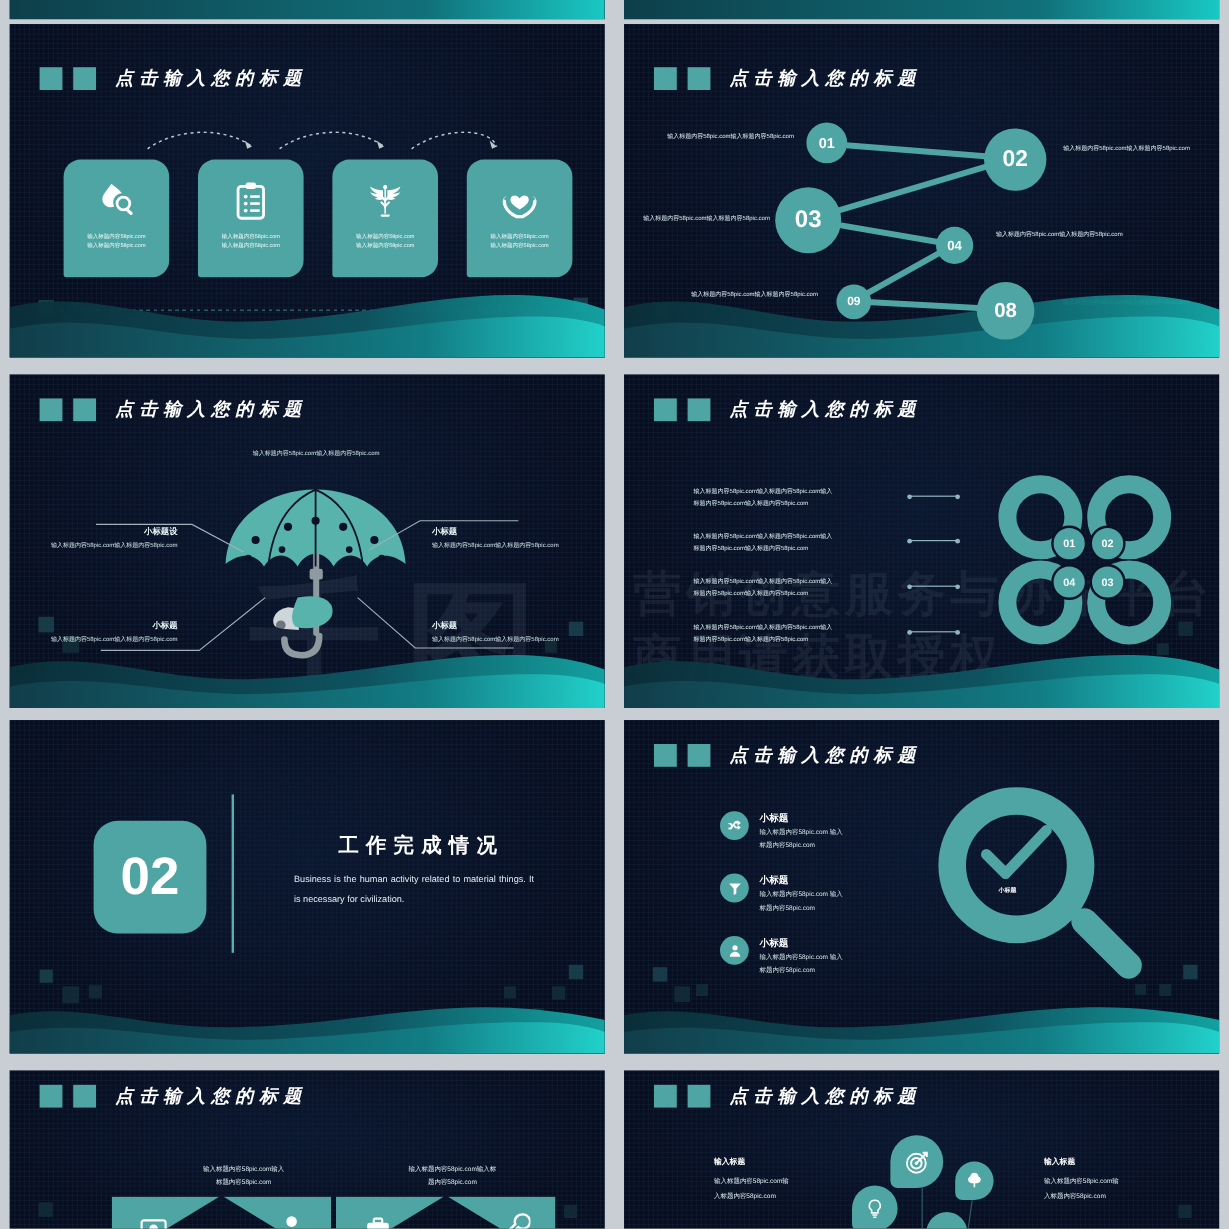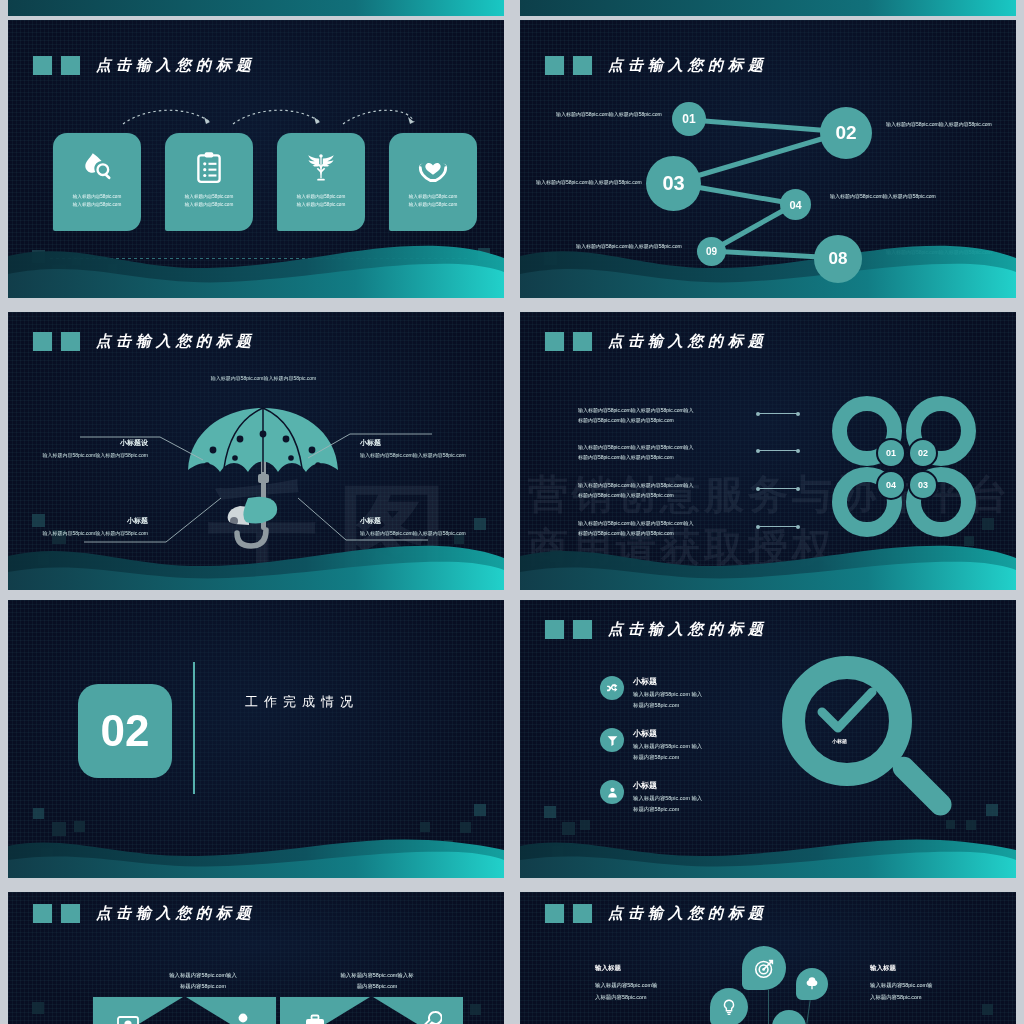--- a/index.html
+++ b/index.html
@@ -57,21 +57,21 @@
   .ltxt{position:absolute;color:#dff3f3;font-size:5px;line-height:2;}
   .lead{position:absolute;height:1px;background:#8fb6bc;}
   .lead::before,.lead::after{content:"";position:absolute;top:-1.5px;width:4px;height:4px;
            border-radius:50%;background:#8fb6bc;}
   .lead::before{left:-2px;} .lead::after{right:-2px;}
 
   
   .bignum{position:absolute;width:94px;height:94px;background:#4ea5a3;border-radius:20px;
           display:flex;align-items:center;justify-content:center;color:#fff;font-size:44px;font-weight:bold;}
   .vrule{position:absolute;width:2px;background:#56b0ad;}
-  .s5h{position:absolute;color:#fff;font-size:13px;font-weight:normal;letter-spacing:6px;}
+  .s5h{position:absolute;color:#fff;font-size:17px;font-weight:bold;letter-spacing:6px;margin-left:37px;}
   .s5p{position:absolute;color:#e3eef2;font-size:7.6px;line-height:2.25;text-align:justify;}
 
   
   .li{position:absolute;display:flex;align-items:flex-start;}
   .li .bdg{width:24px;height:24px;border-radius:50%;background:#4ea5a3;display:flex;
            align-items:center;justify-content:center;flex:none;margin-right:9px;}
   .li .bdg svg{width:13px;height:13px;fill:#fff;}
   .li .h{color:#fff;font-size:8px;font-weight:bold;margin-bottom:2px;}
   .li .p{color:#d7ebeb;font-size:5.4px;line-height:2.1;}
 
@@ -466,20 +466,21 @@
     <div class="sq d" style="left:412px;top:222px;width:10px;height:10px;"></div>
     <div class="sq" style="left:466px;top:204px;width:12px;height:12px;"></div>
     <div class="sq d" style="left:452px;top:222px;width:11px;height:11px;"></div>
     <div class="sq d" style="left:436px;top:240px;width:9px;height:9px;"></div>
 
     <div class="bignum" style="left:70px;top:84px;">
       <span>02</span>
     </div>
     <div class="vrule" style="left:185px;top:62px;height:132px;"></div>
     <div class="s5h" style="left:237px;top:93px;">工作完成情况</div>
+    <div class="s5p" style="left:237px;top:124px;width:200px;">Business is the human activity related to material things. It is necessary for civilization.</div>
 
     <div class="waves" style="height:48px;">
       <svg viewBox="0 0 496 48" preserveAspectRatio="none">
         <path d="M0 16 C60 4 110 28 190 26 C280 24 340 6 420 10 C452 12 478 16 496 20 L496 48 L0 48Z" fill="url(#w1a)" opacity=".95"></path>
         <path d="M0 30 C80 18 130 40 220 36 C310 32 370 20 450 22 C470 23 486 26 496 30 L496 48 L0 48Z" fill="url(#w1b)" opacity=".9"></path>
       </svg>
     </div>
   </div>
 
   <div class="slide" style="left:520px;top:600px;width:496px;height:278px;">

